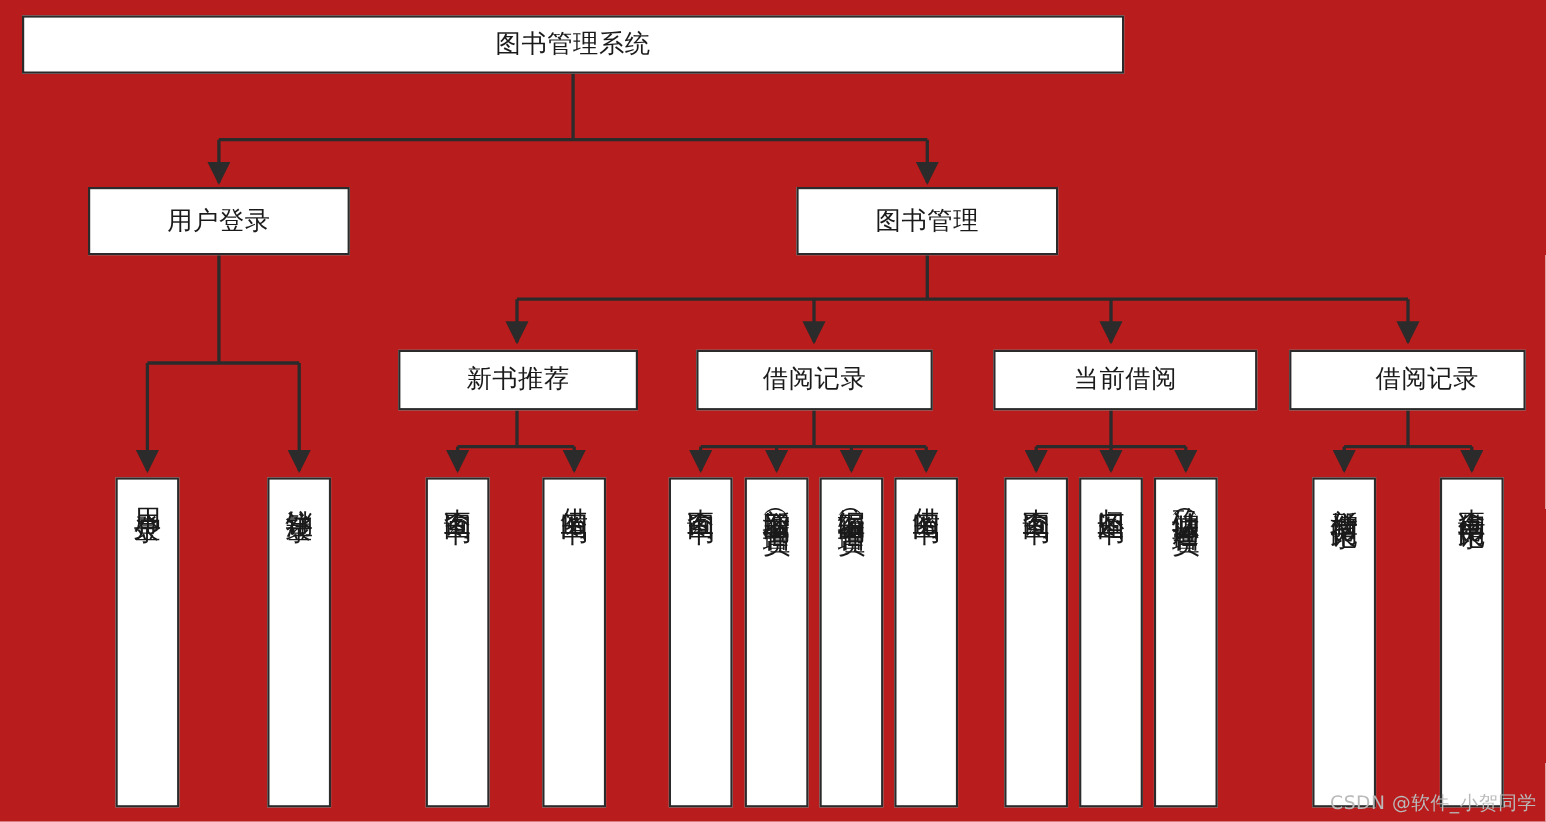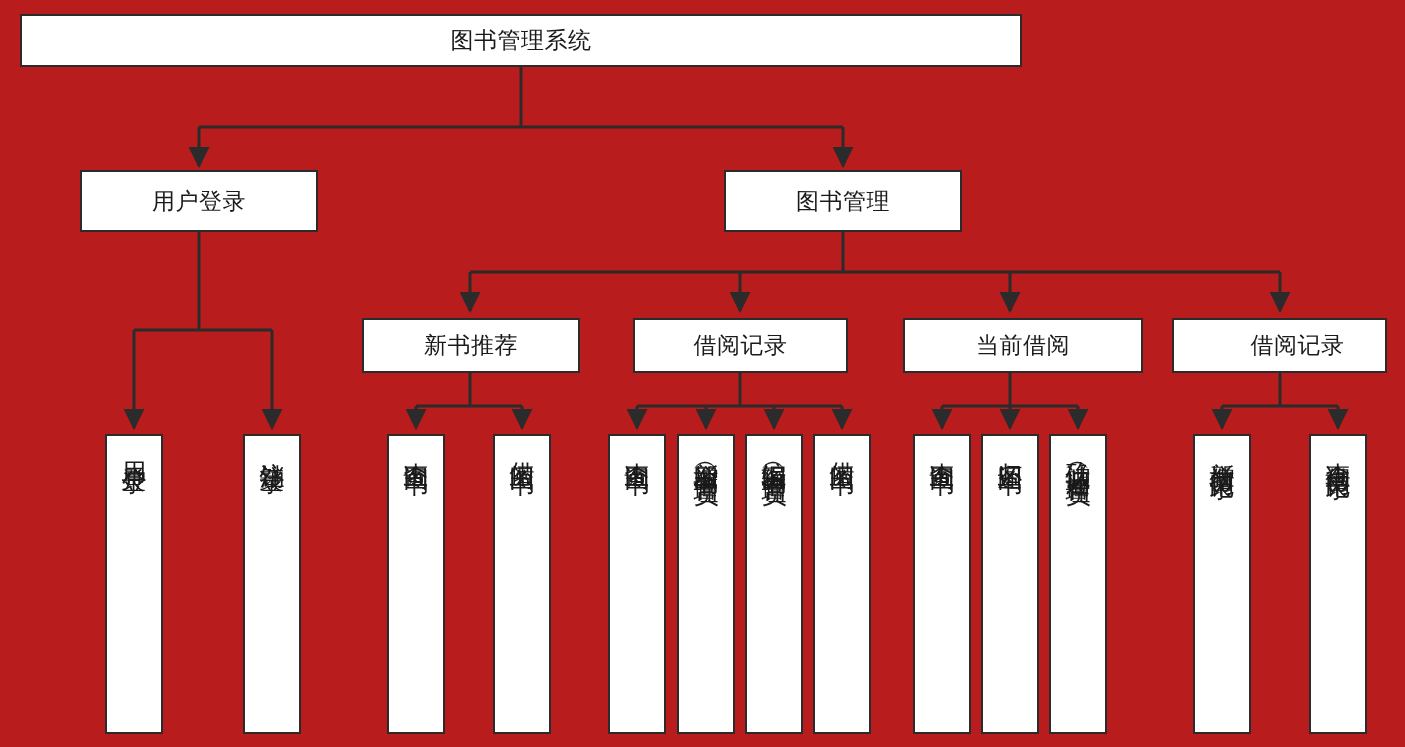--- a/index.html
+++ b/index.html
@@ -182,14 +182,15 @@
     <span class="node-label">确认归还（管理员）</span>
   </div>
 
   <div class="node vertical" style="left:1193px; top:434px; width:58px; height:300px;">
     <span class="node-label">新增借阅记录</span>
   </div>
   <div class="node vertical" style="left:1309px; top:434px; width:58px; height:300px;">
     <span class="node-label">查询借阅记录</span>
   </div>
 
+  <div id="watermark">CSDN @软件_小贺同学</div>
 
 </div>
 
 </body></html>

